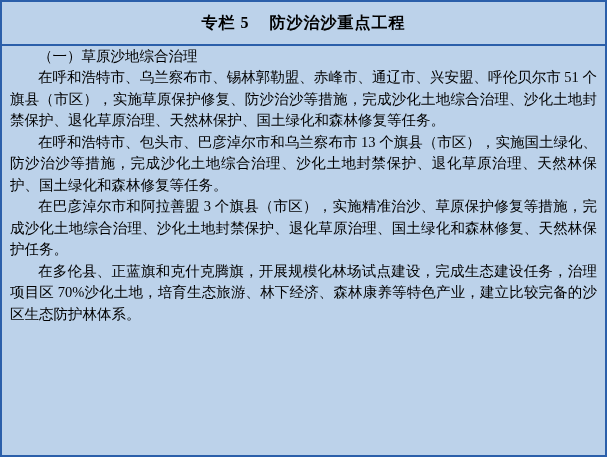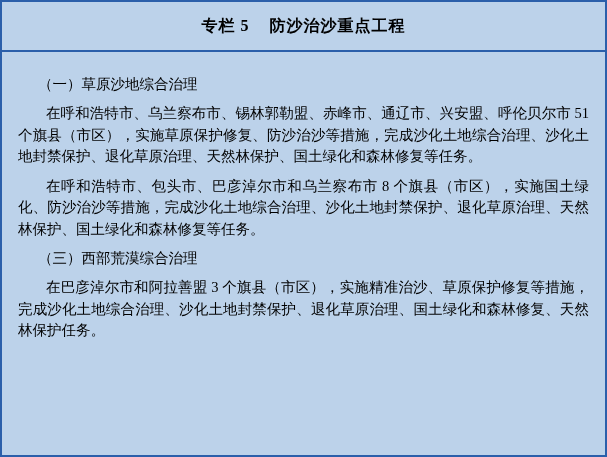--- a/index.html
+++ b/index.html
@@ -17,71 +17,71 @@
     width: 607px;
     height: 457px;
     border: 2px solid #2b5faa;
     background: #bcd2ea;
     padding: 0;
     display: flex;
     flex-direction: column;
   }
   .title-bar {
     box-sizing: border-box;
-    height: 50px;
+    height: 44px;
     border-bottom: 2px solid #2b5faa;
     display: flex;
     align-items: center;
     justify-content: center;
     background: #bcd2ea;
   }
   .title-text {
     font-size: 16px;
     font-weight: bold;
     letter-spacing: 1px;
     color: #000000;
     white-space: pre;
   }
   .content {
     box-sizing: border-box;
     flex: 1;
-    padding: 22px 8px 4px 8px;
+    padding: 0 8px 4px 8px;
     background: #bcd2ea;
   }
   .sec-head {
     font-size: 14.5px;
     line-height: 21px;
     text-indent: 28px;
     color: #000000;
     margin: 0;
   }
   .sec-body {
     font-size: 14.5px;
     line-height: 21.5px;
     text-indent: 28px;
     color: #000000;
-    margin: 8px;
+    margin: 0;
     text-align: justify;
     text-justify: inter-ideograph;
   }
 </style>
 </head>
 <body>
 
 <div class="box">
 
   <div class="title-bar">
     <div class="title-text">专栏 5    防沙治沙重点工程</div>
   </div>
 
   <div class="content">
 
     <p class="sec-head">（一）草原沙地综合治理</p>
     <p class="sec-body">在呼和浩特市、乌兰察布市、锡林郭勒盟、赤峰市、通辽市、兴安盟、呼伦贝尔市 51 个旗县（市区），实施草原保护修复、防沙治沙等措施，完成沙化土地综合治理、沙化土地封禁保护、退化草原治理、天然林保护、国土绿化和森林修复等任务。</p>
 
-    <p class="sec-body">在呼和浩特市、包头市、巴彦淖尔市和乌兰察布市 8 个旗县（市区），实施国土绿化、防沙治沙等措施，完成沙化土地综合治理、沙化土地封禁保护、退化草原治理、天然林保护、国土绿化和森林修复等任务。</p>
+    <p class="sec-body">在呼和浩特市、包头市、巴彦淖尔市和乌兰察布市 13 个旗县（市区），实施国土绿化、防沙治沙等措施，完成沙化土地综合治理、沙化土地封禁保护、退化草原治理、天然林保护、国土绿化和森林修复等任务。</p>
 
-    <p class="sec-head">（三）西部荒漠综合治理</p>
     <p class="sec-body">在巴彦淖尔市和阿拉善盟 3 个旗县（市区），实施精准治沙、草原保护修复等措施，完成沙化土地综合治理、沙化土地封禁保护、退化草原治理、国土绿化和森林修复、天然林保护任务。</p>
 
+    <p class="sec-body">在多伦县、正蓝旗和克什克腾旗，开展规模化林场试点建设，完成生态建设任务，治理项目区 70%沙化土地，培育生态旅游、林下经济、森林康养等特色产业，建立比较完备的沙区生态防护林体系。</p>
 
   </div>
 </div>
 
 </body></html>

